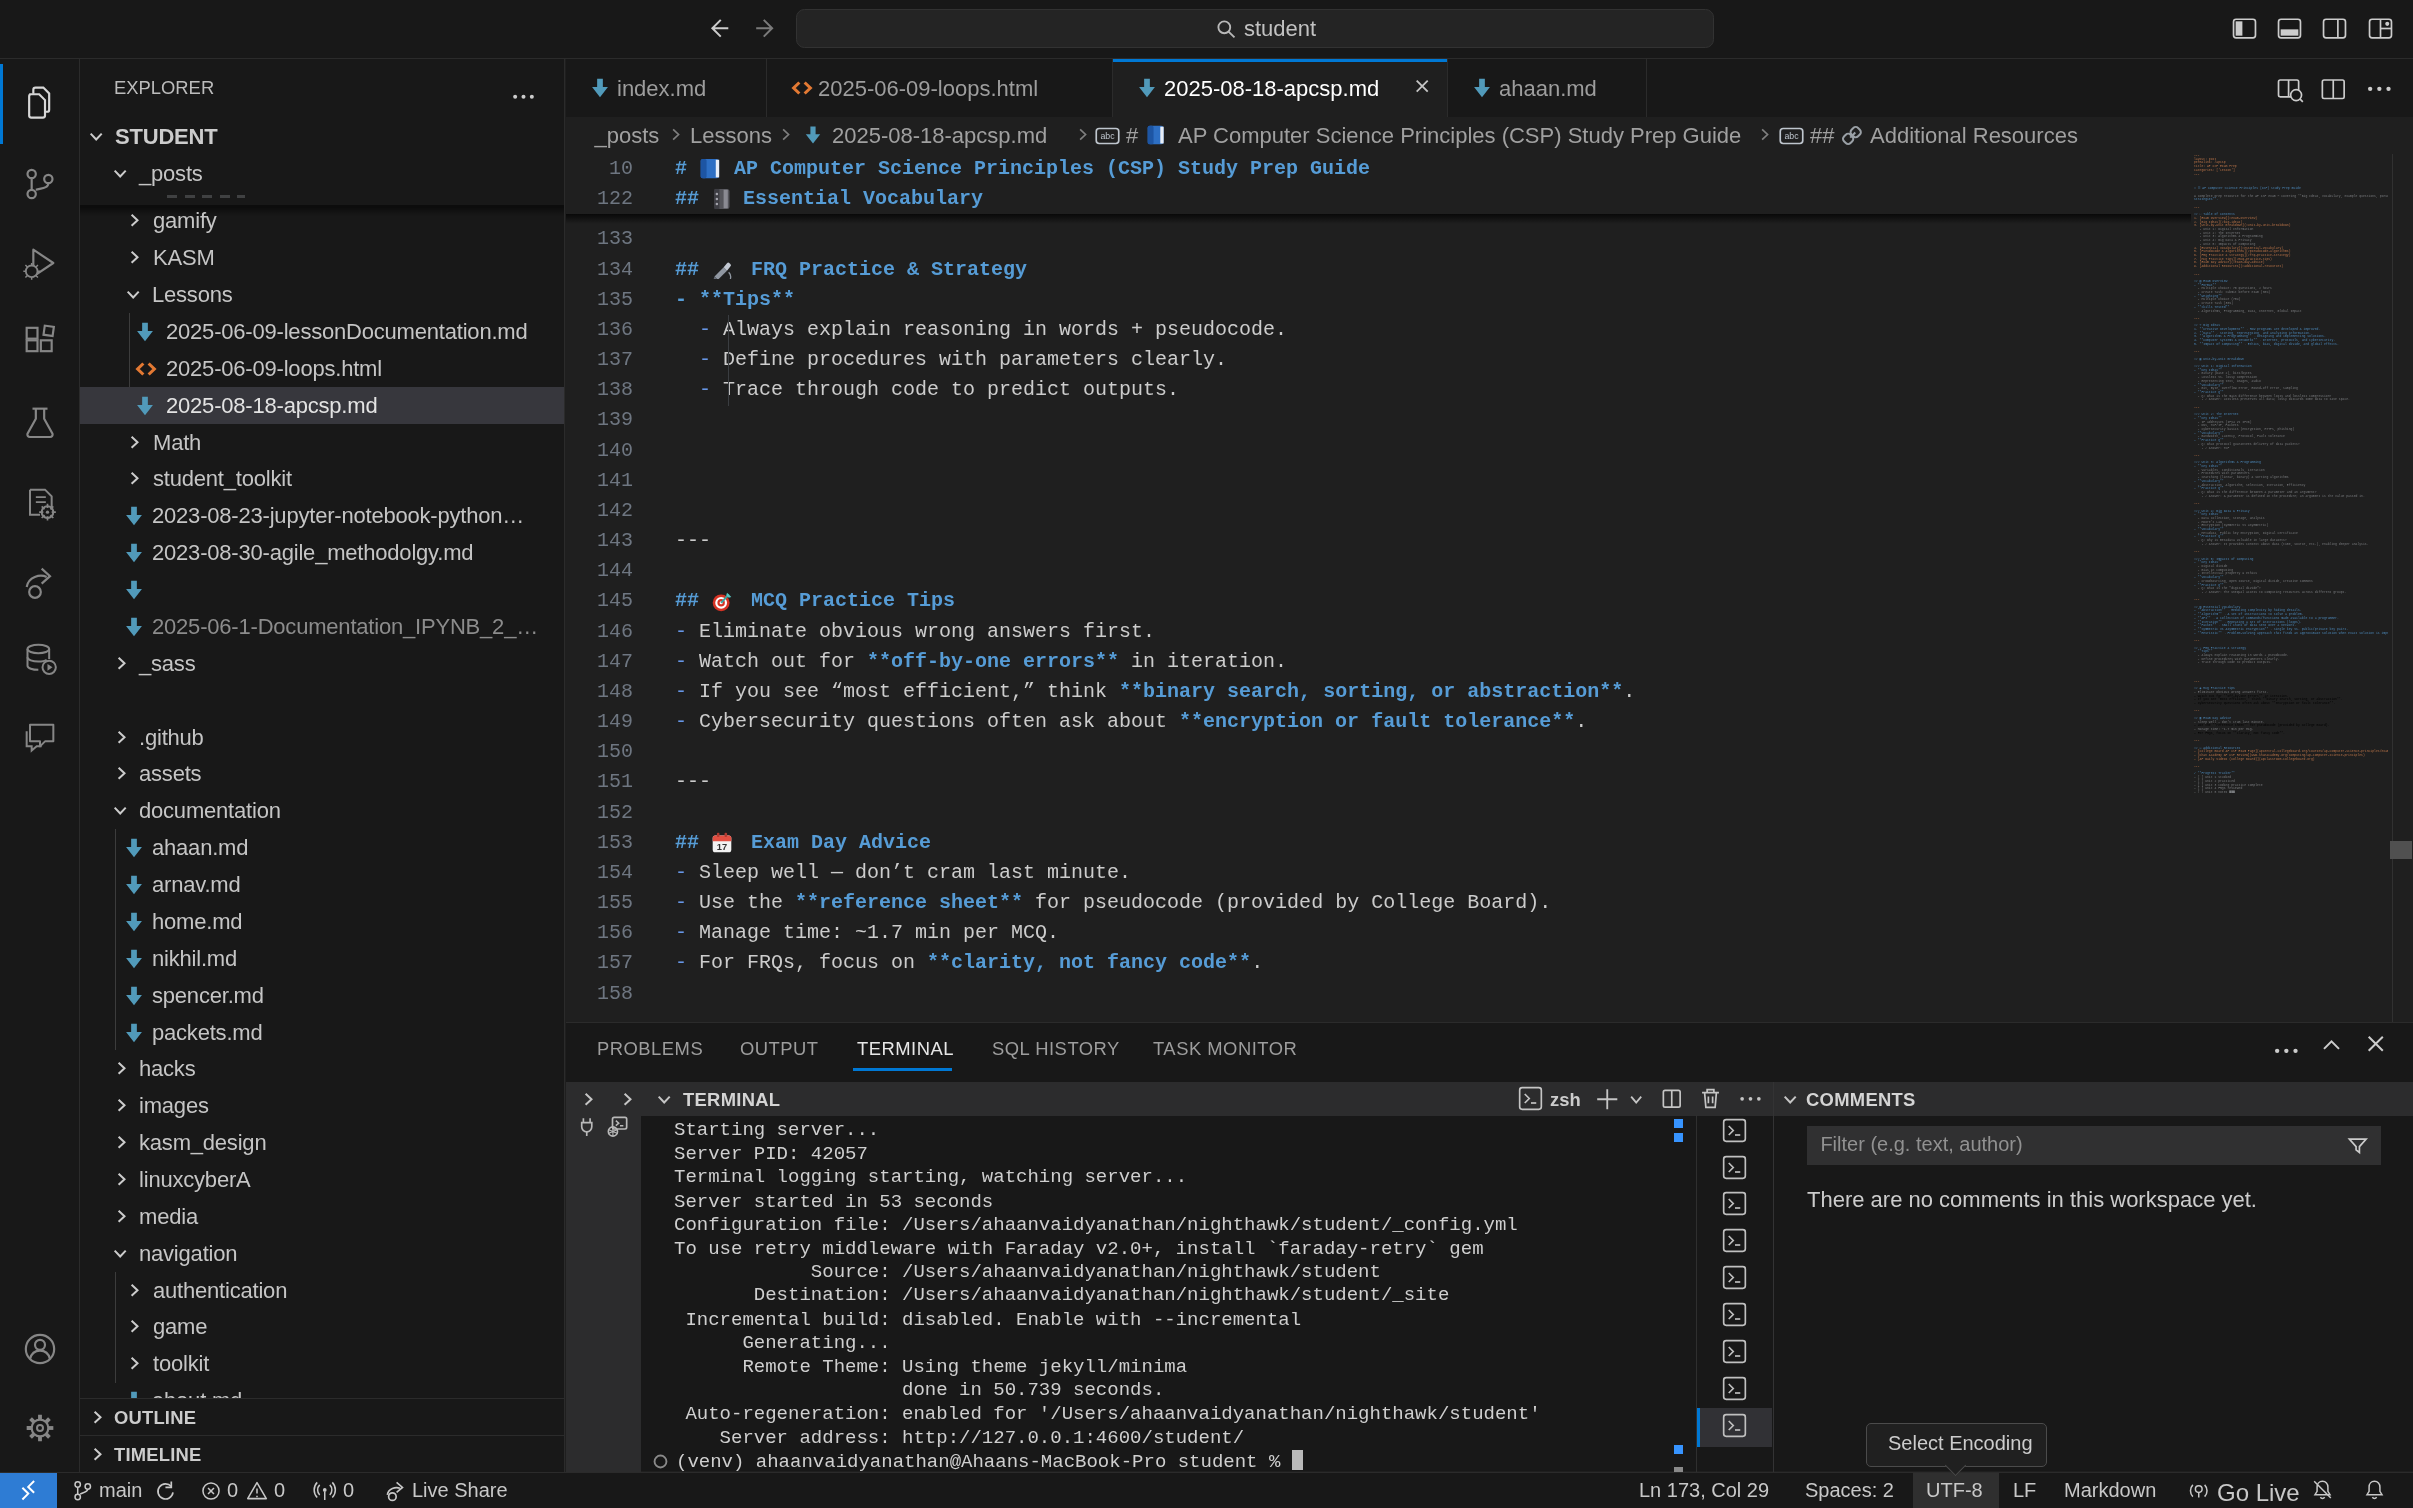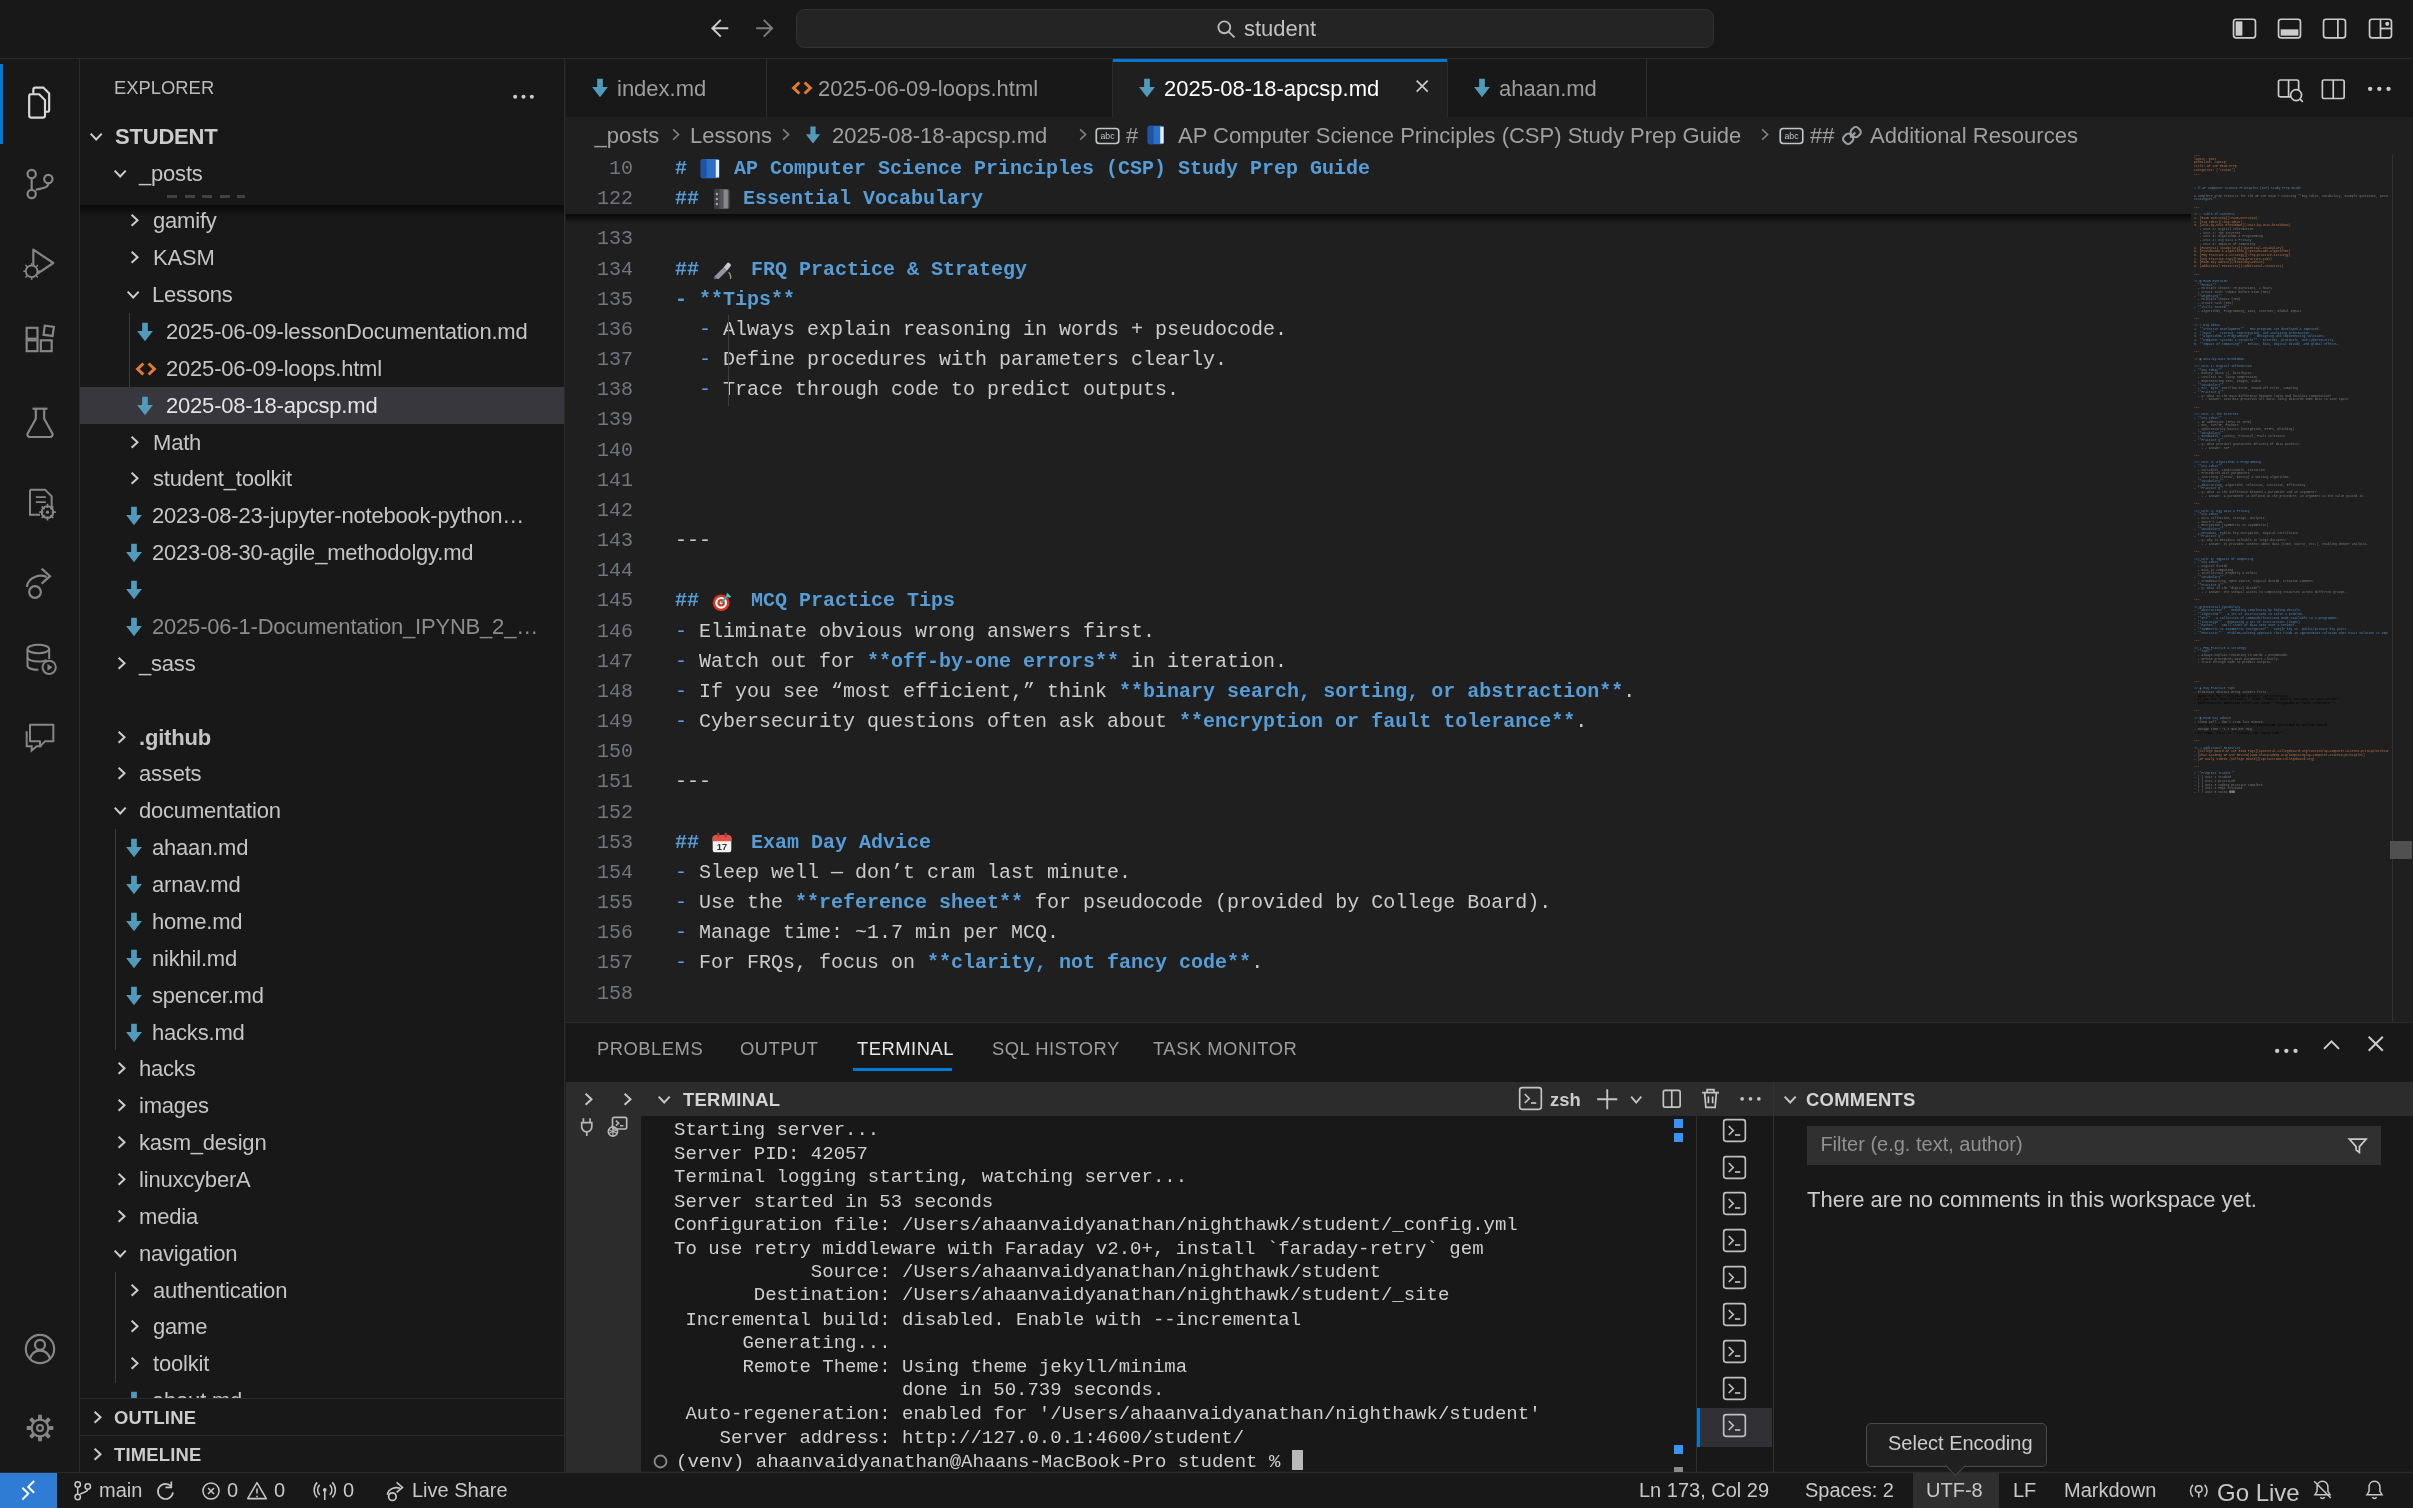--- a/index.html
+++ b/index.html
@@ -217,21 +217,21 @@
 <div class="trow" style="top:586px">
 <svg style="position:absolute;left:32px;top:9.2px" width="18.4" height="18.4" viewBox="0 0 22 22" fill="none">
         <path d="M7.92 4.4 L14.96 11.0 L7.92 17.6" stroke="#cccccc" stroke-width="2.4"></path>
       </svg>
 <span class="tlabel" style="left:59px;color:#c5c5c5;font-weight:normal">_sass</span>
 </div>
 <div class="trow" style="top:660px">
 <svg style="position:absolute;left:32px;top:9.2px" width="18.4" height="18.4" viewBox="0 0 22 22" fill="none">
         <path d="M7.92 4.4 L14.96 11.0 L7.92 17.6" stroke="#cccccc" stroke-width="2.4"></path>
       </svg>
-<span class="tlabel" style="left:59px;color:#c5c5c5;font-weight:bold">.github</span>
+<span class="tlabel" style="left:59px;color:#c5c5c5;font-weight:normal">.github</span>
 </div>
 <div class="trow" style="top:696px">
 <svg style="position:absolute;left:32px;top:9.2px" width="18.4" height="18.4" viewBox="0 0 22 22" fill="none">
         <path d="M7.92 4.4 L14.96 11.0 L7.92 17.6" stroke="#cccccc" stroke-width="2.4"></path>
       </svg>
 <span class="tlabel" style="left:59px;color:#c5c5c5;font-weight:normal">assets</span>
 </div>
 <div class="trow" style="top:733px">
 <svg style="position:absolute;left:31px;top:9.2px" width="18.4" height="18.4" viewBox="0 0 22 22" fill="none">
         <path d="M4.4 7.92 L11.0 14.96 L17.6 7.92" stroke="#cccccc" stroke-width="2.4"></path>
@@ -266,21 +266,21 @@
 <div class="trow" style="top:918px">
 <svg style="position:absolute;left:43px;top:7.5px" width="22" height="22" viewBox="0 0 26 26" fill="none">
         <path d="M9.62 2.08 h6.76 v9.88 h5.98 L13.0 23.92 L3.6400000000000006 11.96 h5.98 z" fill="#519aba"></path>
       </svg>
 <span class="tlabel" style="left:72px;color:#c5c5c5">spencer.md</span>
 </div>
 <div class="trow" style="top:955px">
 <svg style="position:absolute;left:43px;top:7.5px" width="22" height="22" viewBox="0 0 26 26" fill="none">
         <path d="M9.62 2.08 h6.76 v9.88 h5.98 L13.0 23.92 L3.6400000000000006 11.96 h5.98 z" fill="#519aba"></path>
       </svg>
-<span class="tlabel" style="left:72px;color:#c5c5c5">hacks.md</span>
+<span class="tlabel" style="left:72px;color:#c5c5c5">packets.md</span>
 </div>
 <div class="trow" style="top:991px">
 <svg style="position:absolute;left:32px;top:9.2px" width="18.4" height="18.4" viewBox="0 0 22 22" fill="none">
         <path d="M7.92 4.4 L14.96 11.0 L7.92 17.6" stroke="#cccccc" stroke-width="2.4"></path>
       </svg>
 <span class="tlabel" style="left:59px;color:#c5c5c5;font-weight:normal">hacks</span>
 </div>
 <div class="trow" style="top:1028px">
 <svg style="position:absolute;left:32px;top:9.2px" width="18.4" height="18.4" viewBox="0 0 22 22" fill="none">
         <path d="M7.92 4.4 L14.96 11.0 L7.92 17.6" stroke="#cccccc" stroke-width="2.4"></path>

